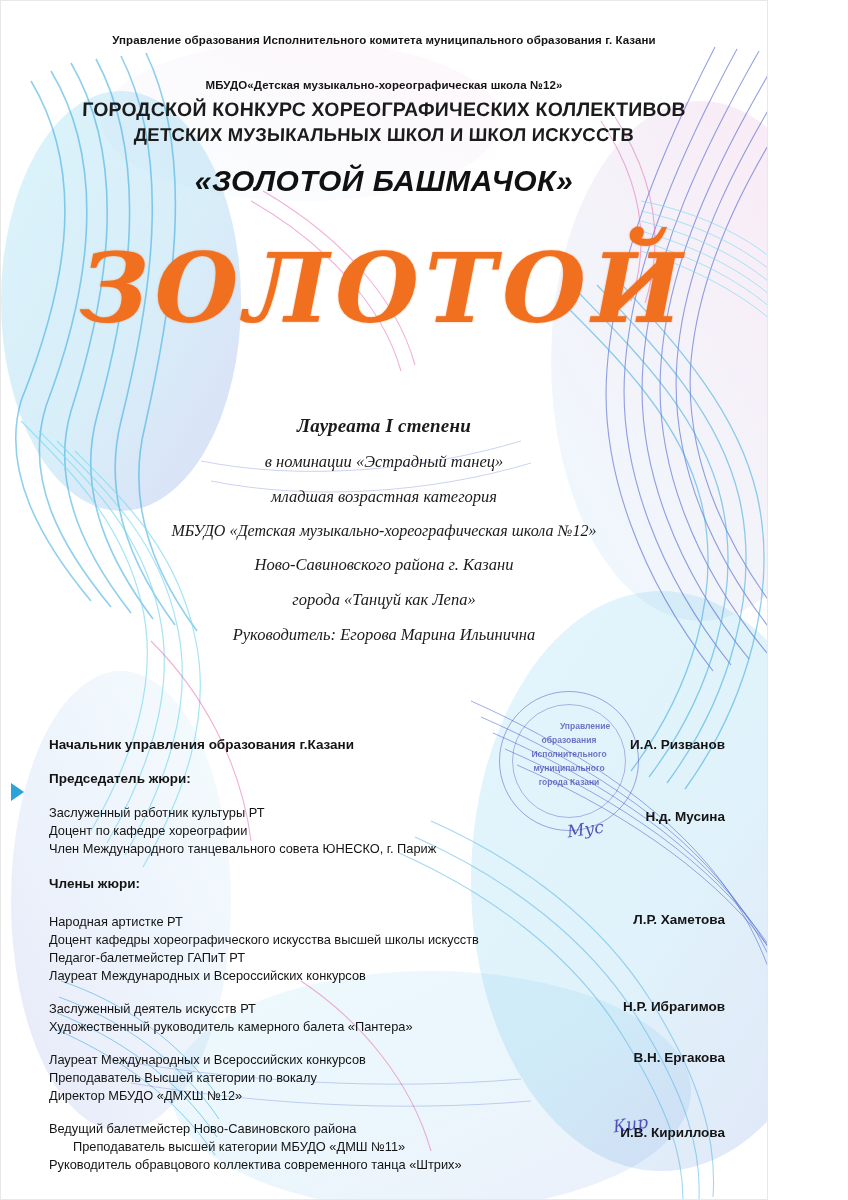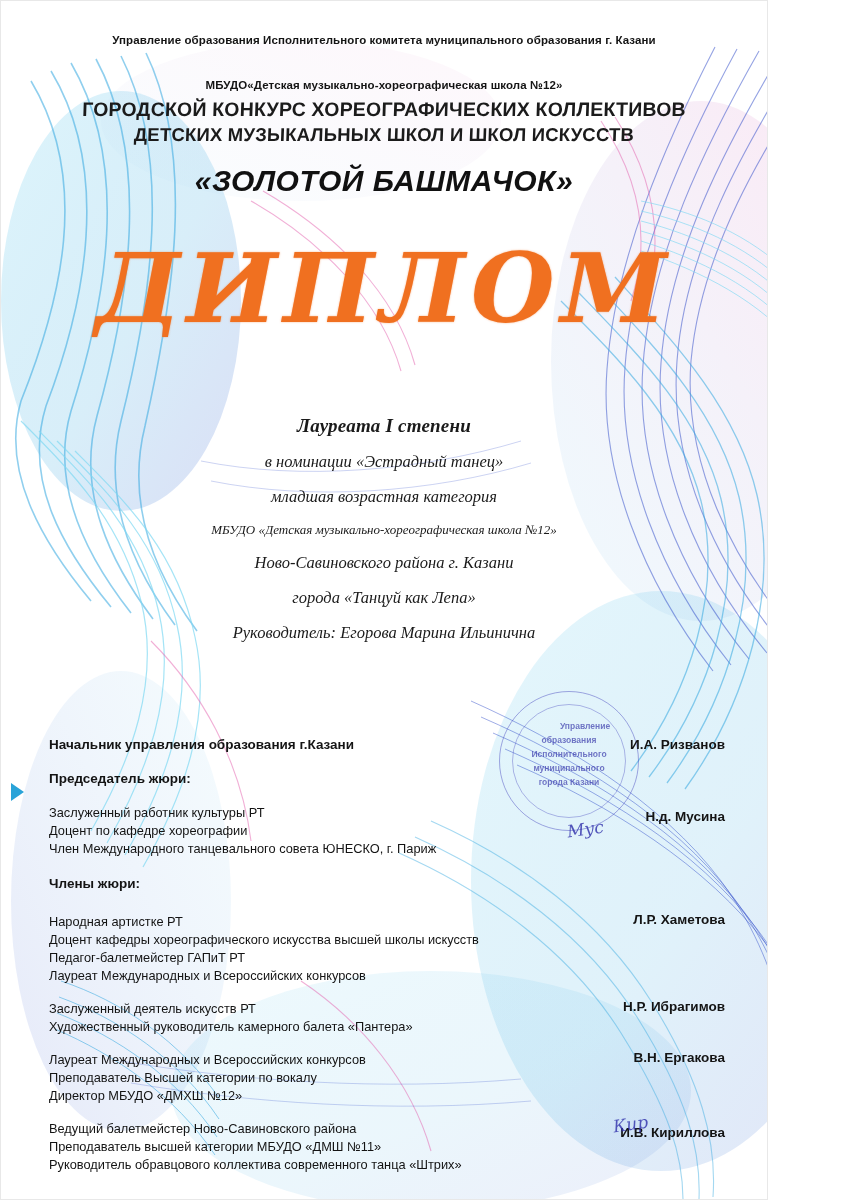--- a/index.html
+++ b/index.html
@@ -94,21 +94,21 @@
     top: 414px;
     text-align: center;
     font-family: "Liberation Serif", serif;
     font-style: italic;
     color: #1a1a1a;
   }
   .award-block div { margin-bottom: 15px; }
   .aw-degree { font-size: 19px; font-weight: bold; letter-spacing: 0.2px; }
   .aw-nom { font-size: 16.5px; }
   .aw-age { font-size: 16.5px; }
-  .aw-school { font-size: 13px; }
+  .aw-school { font-size: 16px; }
   .aw-district { font-size: 16.5px; }
   .aw-number { font-size: 16.5px; }
   .aw-leader { font-size: 16.5px; }
 
   
   .sig {
     position: absolute;
     font-size: 13.5px;
     color: #141414;
   }
@@ -287,21 +287,21 @@
 
   <div class="layer">
 
     <div class="org-line org1">Управление образования Исполнительного комитета муниципального образования г. Казани</div>
     <div class="org-line org2">МБУДО«Детская музыкально-хореографическая школа №12»</div>
 
     <div class="comp-line comp1">ГОРОДСКОЙ КОНКУРС ХОРЕОГРАФИЧЕСКИХ КОЛЛЕКТИВОВ</div>
     <div class="comp-line comp2">ДЕТСКИХ МУЗЫКАЛЬНЫХ ШКОЛ И ШКОЛ ИСКУССТВ</div>
     <div class="comp-title">«ЗОЛОТОЙ БАШМАЧОК»</div>
 
-    <div class="diploma-word">ДИПЛОМ</div>
+    <div class="diploma-word">ЗОЛОТОЙ</div>
 
     <div class="award-block">
       <div class="aw-degree">Лауреата I степени</div>
       <div class="aw-nom">в номинации «Эстрадный танец»</div>
       <div class="aw-age">младшая возрастная категория</div>
       <div class="aw-school">МБУДО «Детская музыкально-хореографическая школа №12»</div>
       <div class="aw-district">Ново-Савиновского района г. Казани</div>
       <div class="aw-number">города «Танцуй как Лепа»</div>
       <div class="aw-leader">Руководитель: Егорова Марина Ильинична</div>
     </div>
@@ -334,21 +334,21 @@
     <div class="sig small left" style="top:1000px;">Заслуженный деятель искусств РТ</div>
     <div class="sig small left" style="top:1018px;">Художественный руководитель камерного балета «Пантера»</div>
     <div class="name" style="top:998px;">Н.Р. Ибрагимов</div>
 
     <div class="sig small left" style="top:1051px;">Лауреат Международных и Всероссийских конкурсов</div>
     <div class="sig small left" style="top:1069px;">Преподаватель Высшей категории по вокалу</div>
     <div class="sig small left" style="top:1087px;">Директор МБУДО «ДМХШ №12»</div>
     <div class="name" style="top:1049px;">В.Н. Ергакова</div>
 
     <div class="sig small left" style="top:1120px;">Ведущий балетмейстер Ново-Савиновского района</div>
-    <div class="sig small left" style="top:1138px;">Преподаватель высшей категории МБУДО «ДМШ №11»</div>
+    <div class="sig small left" style="top:1138px;margin-left:24px;">Преподаватель высшей категории МБУДО «ДМШ №11»</div>
     <div class="sig small left" style="top:1156px;">Руководитель обравцового коллектива современного танца «Штрих»</div>
     <div class="name" style="top:1124px;">И.В. Кириллова</div>
 
     <div class="handsign" style="left:566px; top:818px;">Мус</div>
     <div class="handsign" style="left:612px; top:1113px;">Кир</div>
 
     <div class="play-arrow"></div>
   </div>
 </div>
 

